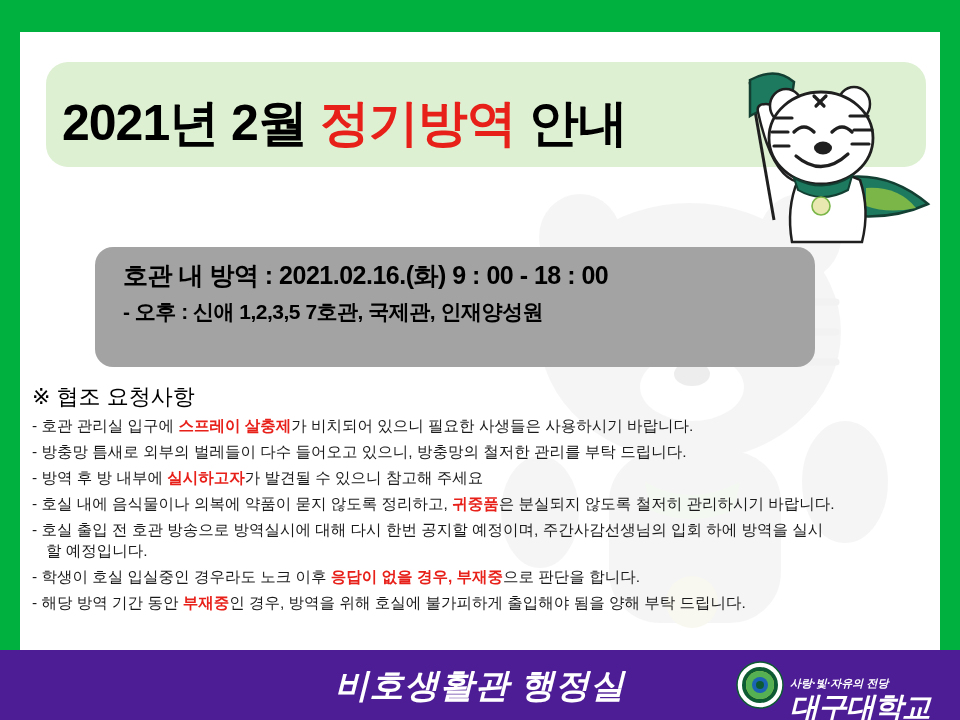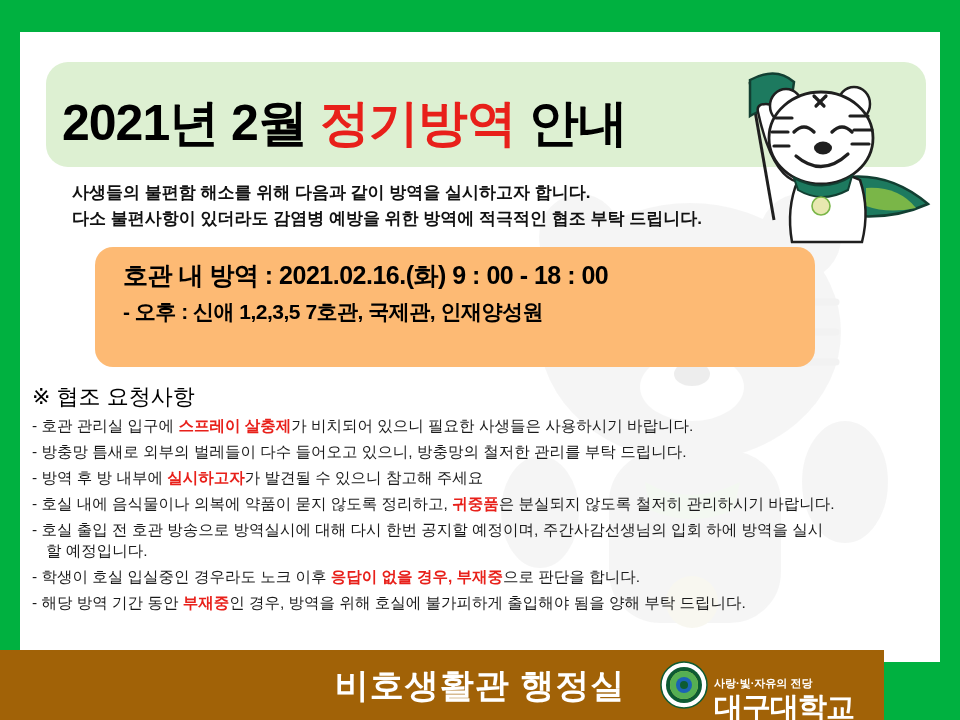--- a/index.html
+++ b/index.html
@@ -66,21 +66,21 @@
     line-height: 26px;
     color: #111;
     white-space: nowrap;
   }
 
   
   #schedule-box {
     position: absolute;
     left: 75px; top: 215px;
     width: 720px; height: 120px;
-    background: #fdba74;
+    background: #a3a3a3;
     border-radius: 18px;
     padding: 12px 0 0 28px;
   }
   #schedule-head {
     font-size: 25px; font-weight: bold; color: #000;
     letter-spacing: -0.5px; white-space: nowrap;
   }
   .sched-line {
     font-size: 21px; font-weight: bold; color: #000;
     letter-spacing: -0.5px; white-space: nowrap;
@@ -107,22 +107,23 @@
     margin-bottom: 7px;
     white-space: nowrap;
   }
   .note.cont { white-space: nowrap; padding-left: 14px; margin-top: -5px; }
   .note .r { color: #e8201a; font-weight: bold; text-align: right; }
 
   
   #footer {
     position: absolute;
     left: 0; bottom: 0;
-    width: 884px; height: 70px;
-    background: #a16207;
+    width: 960px; height: 70px;
+    background: #4c1d95;
+    font-style: italic;
   }
   #footer-title {
     position: absolute;
     left: 0; top: 0;
     width: 960px; height: 70px;
     line-height: 70px;
     text-align: center;
     font-size: 34px;
     font-weight: bold;
     color: #ffffff;
@@ -217,24 +218,20 @@
       <path d="M104 72 q10 -10 20 0" stroke="#1f1f1f" stroke-width="3.4" fill="none" stroke-linecap="round"></path>
 
       <ellipse cx="95" cy="88" rx="9" ry="6.5" fill="#1f1f1f"></ellipse>
       <path d="M68 96 q26 22 52 -2" stroke="#1f1f1f" stroke-width="3.2" fill="none" stroke-linecap="round"></path>
 
       <path d="M66 118 q30 16 58 -2 l-4 14 q-26 14 -50 0 z" fill="#1d7a5f" stroke="#123f32" stroke-width="2"></path>
 
       <circle cx="93" cy="146" r="9" fill="#e8e8b0" stroke="#7ab648" stroke-width="1.6"></circle>
     </svg>
 
-    <div id="intro">
-      <div>사생들의 불편함 해소를 위해 다음과 같이 방역을 실시하고자 합니다.</div>
-      <div>다소 불편사항이 있더라도 감염병 예방을 위한 방역에 적극적인 협조 부탁 드립니다.</div>
-    </div>
 
     <div id="schedule-box">
       <div id="schedule-head">호관 내 방역 : 2021.02.16.(화)  9 : 00  -  18 : 00</div>
       <div class="sched-line">- 오후 : 신애 1,2,3,5 7호관,  국제관,  인재양성원</div>
     </div>
 
     <div id="notes-head">※ 협조 요청사항</div>
     <div id="notes">
         <div class="note"><span>- 호관 관리실 입구에 </span><span class="r">스프레이 살충제</span><span>가 비치되어 있으니 필요한 사생들은 사용하시기 바랍니다.</span></div>
         <div class="note"><span>- 방충망 틈새로 외부의 벌레들이 다수 들어오고 있으니, 방충망의 철저한 관리를 부탁 드립니다.</span></div>

